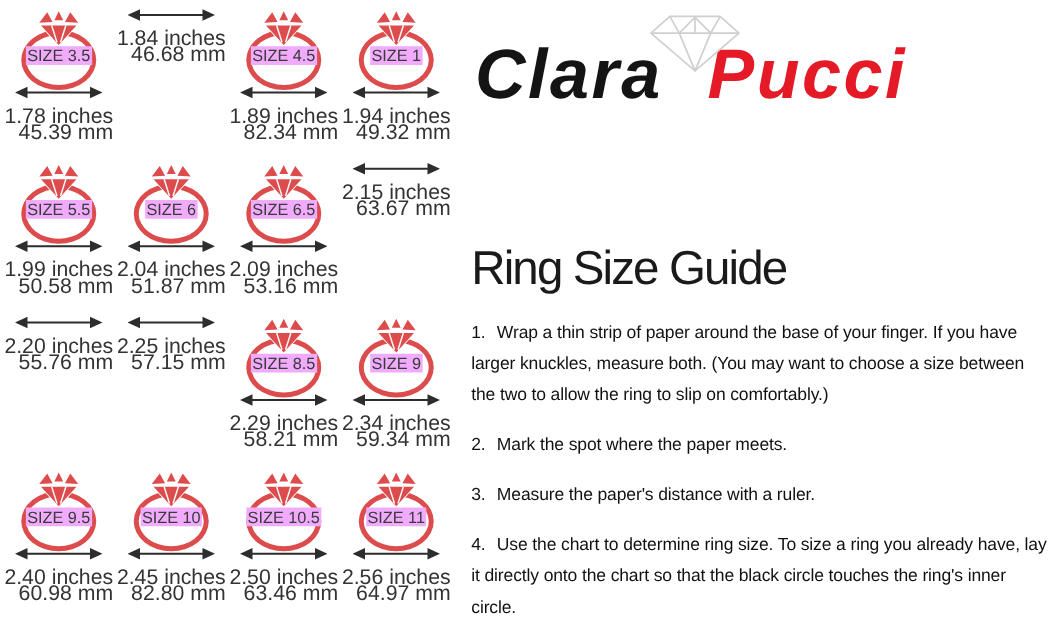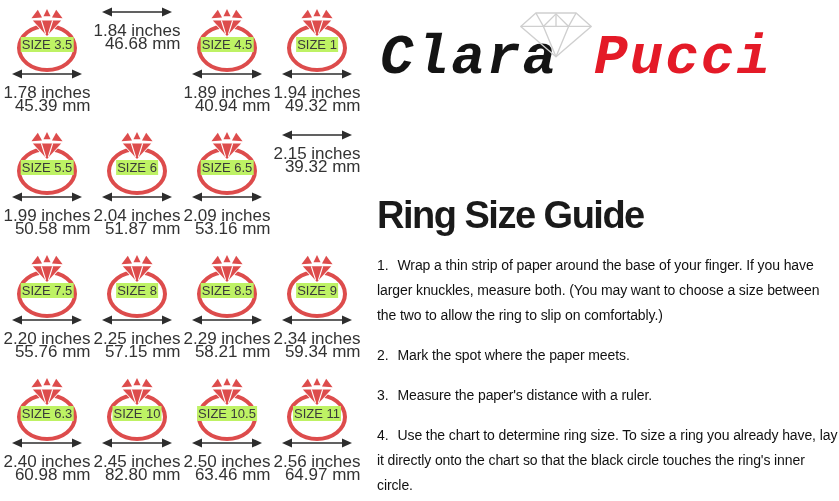--- a/index.html
+++ b/index.html
@@ -26,41 +26,41 @@
     fill:var(--ring); stroke:#ffffff; stroke-width:2.2;
     paint-order:stroke; stroke-linejoin:round;
   }
   .gem line { stroke:#ffffff; stroke-width:1.6; }
   .circle {
     position:absolute; left:50%; top:16px; transform:translateX(-50%);
     width:60px; height:48px; border:4px solid var(--ring); border-radius:50%;
   }
   .size-label {
     position:absolute; left:50%; top:29px; transform:translateX(-50%);
-    z-index:3; background:#bef264; padding:0 1px;
+    z-index:3; background:#f0abfc; padding:0 1px;
     font-size:13px; line-height:15px; color:#3a3a3a; white-space:nowrap;
   }
   .arrow { width:70px; height:12px; margin-top:-2px; position:relative; z-index:1; }
   .arrow line { stroke:var(--ink); stroke-width:1.7; }
   .arrow polygon { fill:var(--ink); }
   .meas { margin-top:6px; text-align:right; font-size:17px; line-height:13px; color:#333333; }
 
   
   .logo { position:absolute; left:380px; top:26px; white-space:nowrap; }
   .logo .word {
-    font-family:Liberation Mono, monospace; font-style:italic; font-weight:bold;
+    font-family:Liberation Sans, sans-serif; font-style:italic; font-weight:bold;
     font-size:56px; letter-spacing:2px; color:#141414;
   }
   .logo .word.red { color:var(--brand); margin-left:36px; }
   .logo-gem { position:absolute; left:508px; top:8px; width:96px; height:52px; }
   .logo-gem * { fill:none; stroke:#cfcfcf; stroke-width:1.6; stroke-linejoin:round; }
 
   .headline {
     position:absolute; left:377px; top:194px;
-    font-size:38px; font-weight:700; letter-spacing:-1.5px; color:#1a1a1a;
+    font-size:38px; font-weight:400; letter-spacing:-1.5px; color:#1a1a1a;
   }
   .steps { position:absolute; left:377px; top:253px; width:462px; }
   .step { font-size:14px; line-height:25px; letter-spacing:-0.1px; color:#111111; margin-bottom:15px; }
   .step .num { margin-right:9px; }
 </style>
 </head>
 <body style="--ring: #dd4c4c; --ink: #2d2d2d; --brand: #e41a27;">
 
 <div class="grid" id="ring-grid">
   <div class="cell">
@@ -112,21 +112,21 @@
       <div class="circle"></div>
       <div class="size-label">SIZE 4.5</div>
     </div>
     <svg class="arrow" viewBox="0 0 70 12" aria-hidden="true">
       <line x1="8" y1="6" x2="62" y2="6"></line>
       <polygon points="0,6 10,1.4 10,10.6"></polygon>
       <polygon points="70,6 60,1.4 60,10.6"></polygon>
     </svg>
     <div class="meas">
       <div>1.89 inches</div>
-      <div>40.94 mm</div>
+      <div>82.34 mm</div>
     </div>
   </div>
 
   <div class="cell">
     <div class="ringwrap">
       <svg class="gem" viewBox="0 0 48 40" aria-hidden="true">
         <polygon class="f" points="2,14 11,2 17,13"></polygon>
         <polygon class="f" points="19,11 24,1 29,11"></polygon>
         <polygon class="f" points="31,13 37,2 46,14"></polygon>
         <polygon class="f" points="4,17 44,17 24,39"></polygon>
@@ -220,61 +220,37 @@
   </div>
 
   <div class="cell">
     <svg class="arrow" viewBox="0 0 70 12" aria-hidden="true">
       <line x1="8" y1="6" x2="62" y2="6"></line>
       <polygon points="0,6 10,1.4 10,10.6"></polygon>
       <polygon points="70,6 60,1.4 60,10.6"></polygon>
     </svg>
     <div class="meas">
       <div>2.15 inches</div>
-      <div>39.32 mm</div>
-    </div>
-  </div>
-
-  <div class="cell">
-    <div class="ringwrap">
-      <svg class="gem" viewBox="0 0 48 40" aria-hidden="true">
-        <polygon class="f" points="2,14 11,2 17,13"></polygon>
-        <polygon class="f" points="19,11 24,1 29,11"></polygon>
-        <polygon class="f" points="31,13 37,2 46,14"></polygon>
-        <polygon class="f" points="4,17 44,17 24,39"></polygon>
-        <line x1="16" y1="17" x2="22" y2="36"></line>
-        <line x1="32" y1="17" x2="26" y2="36"></line>
-      </svg>
-      <div class="circle"></div>
-      <div class="size-label">SIZE 7.5</div>
-    </div>
+      <div>63.67 mm</div>
+    </div>
+  </div>
+
+  <div class="cell">
     <svg class="arrow" viewBox="0 0 70 12" aria-hidden="true">
       <line x1="8" y1="6" x2="62" y2="6"></line>
       <polygon points="0,6 10,1.4 10,10.6"></polygon>
       <polygon points="70,6 60,1.4 60,10.6"></polygon>
     </svg>
     <div class="meas">
       <div>2.20 inches</div>
       <div>55.76 mm</div>
     </div>
   </div>
 
   <div class="cell">
-    <div class="ringwrap">
-      <svg class="gem" viewBox="0 0 48 40" aria-hidden="true">
-        <polygon class="f" points="2,14 11,2 17,13"></polygon>
-        <polygon class="f" points="19,11 24,1 29,11"></polygon>
-        <polygon class="f" points="31,13 37,2 46,14"></polygon>
-        <polygon class="f" points="4,17 44,17 24,39"></polygon>
-        <line x1="16" y1="17" x2="22" y2="36"></line>
-        <line x1="32" y1="17" x2="26" y2="36"></line>
-      </svg>
-      <div class="circle"></div>
-      <div class="size-label">SIZE 8</div>
-    </div>
     <svg class="arrow" viewBox="0 0 70 12" aria-hidden="true">
       <line x1="8" y1="6" x2="62" y2="6"></line>
       <polygon points="0,6 10,1.4 10,10.6"></polygon>
       <polygon points="70,6 60,1.4 60,10.6"></polygon>
     </svg>
     <div class="meas">
       <div>2.25 inches</div>
       <div>57.15 mm</div>
     </div>
   </div>
@@ -331,21 +307,21 @@
     <div class="ringwrap">
       <svg class="gem" viewBox="0 0 48 40" aria-hidden="true">
         <polygon class="f" points="2,14 11,2 17,13"></polygon>
         <polygon class="f" points="19,11 24,1 29,11"></polygon>
         <polygon class="f" points="31,13 37,2 46,14"></polygon>
         <polygon class="f" points="4,17 44,17 24,39"></polygon>
         <line x1="16" y1="17" x2="22" y2="36"></line>
         <line x1="32" y1="17" x2="26" y2="36"></line>
       </svg>
       <div class="circle"></div>
-      <div class="size-label">SIZE 6.3</div>
+      <div class="size-label">SIZE 9.5</div>
     </div>
     <svg class="arrow" viewBox="0 0 70 12" aria-hidden="true">
       <line x1="8" y1="6" x2="62" y2="6"></line>
       <polygon points="0,6 10,1.4 10,10.6"></polygon>
       <polygon points="70,6 60,1.4 60,10.6"></polygon>
     </svg>
     <div class="meas">
       <div>2.40 inches</div>
       <div>60.98 mm</div>
     </div>

